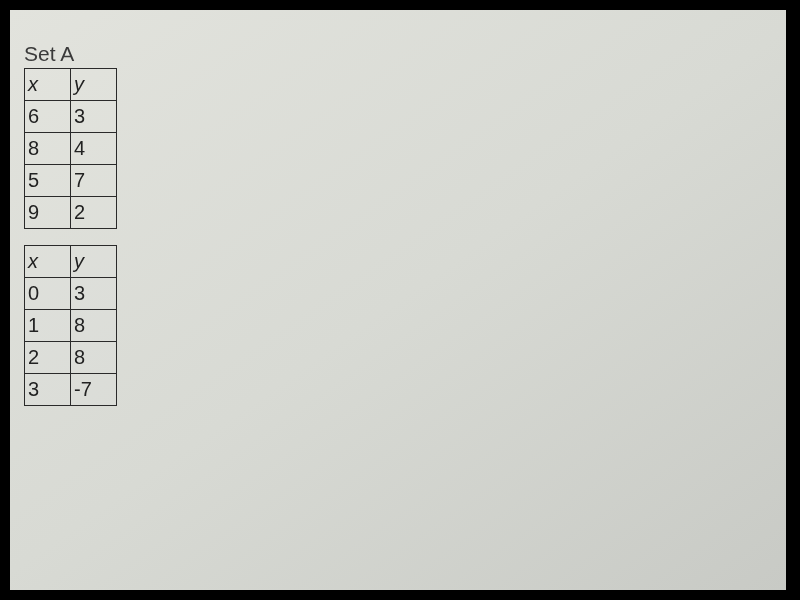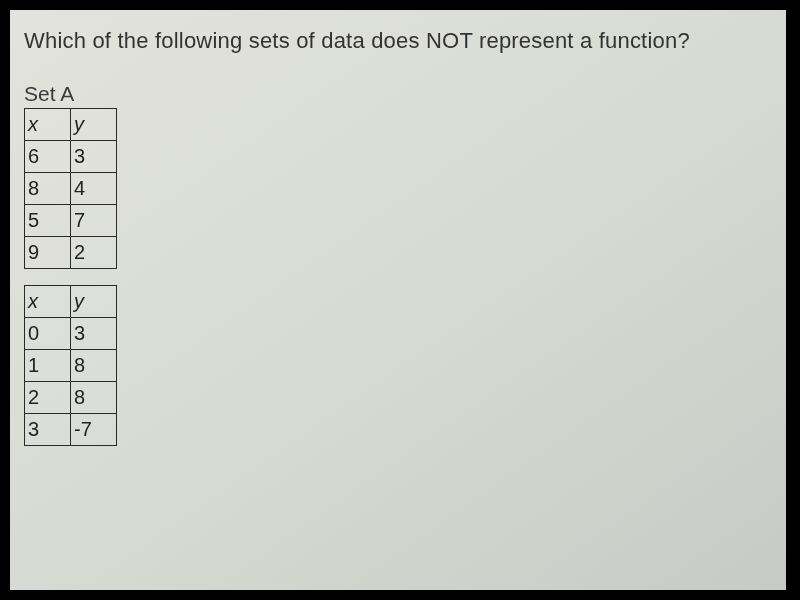--- a/index.html
+++ b/index.html
@@ -56,21 +56,20 @@
     }
     .set-block {
       margin-bottom: 16px;
     }
   </style>
 </head>
 <body>
 
 <div class="screen">
 
-  <div class="question">Which of the following sets of data does NOT represent a function?</div>
 
   <div class="set-block">
     <div class="set-label">Set A</div>
     <table class="data">
       <tbody>
           <tr>
         <th>x</th>
         <th>y</th>
       </tr>
       <tr>

